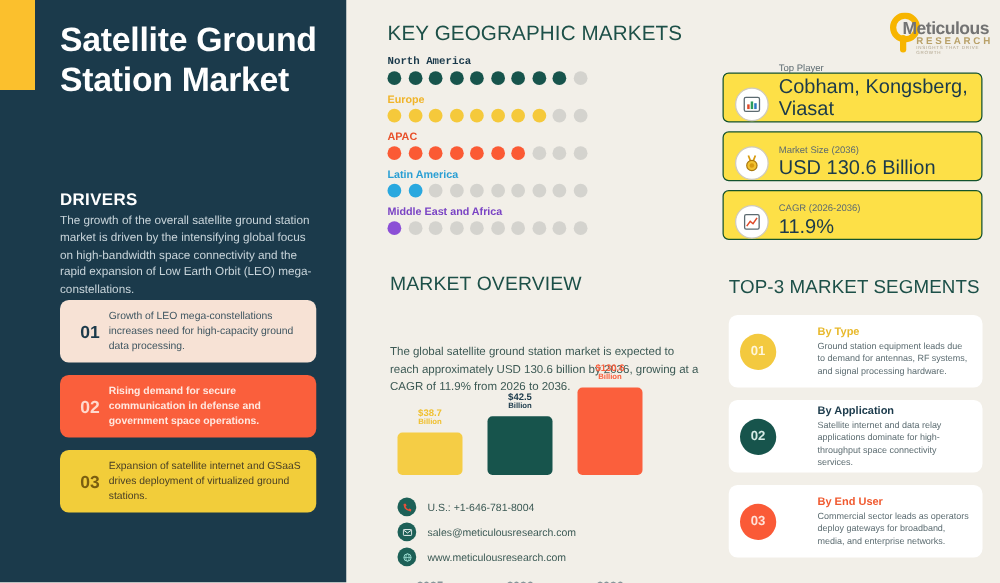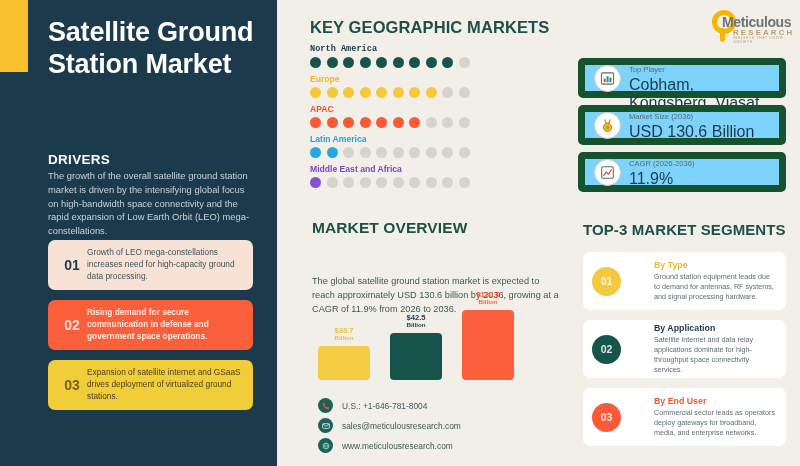--- a/index.html
+++ b/index.html
@@ -45,21 +45,21 @@
   #driver-1 .driver-text{ color:#3e5560; }
   #driver-2{ top:300px; height:50px; background:#fa5f3c; }
   #driver-2 .driver-num{ color:#ffd9cd; }
   #driver-2 .driver-text{ color:#ffe8e0;font-weight:bold; }
   #driver-3{ top:360px; height:50px; background:#f2cd3a; }
   #driver-3 .driver-num{ color:#7a5e10; }
   #driver-3 .driver-text{ color:#4a4026; }
 
   
   .section-title{
-    position:absolute; color:#1d5048; font-weight:bold; letter-spacing:0.1px;
+    position:absolute; color:#1d5048; font-weight:normal; letter-spacing:0.1px;
   }
   #geo-title{ left:310px; top:18px; font-size:16.5px; }
   #overview-title{ left:312px; top:219px; font-size:15.5px; }
   #segments-title{ left:583px; top:221px; font-size:15px; }
 
   
   .geo-row{ position:absolute; left:310px; width:260px; }
   .geo-label{ font-size:8.6px; font-weight:bold; margin-bottom:3px; }
   .geo-dots{ display:flex; gap:5.5px; }
   .dot{ width:11px; height:11px; border-radius:50%; background:#d4d3ce; }
@@ -79,22 +79,22 @@
   #logo-text{ position:absolute; left:722px; top:14px;
     font-size:14px; font-weight:bold; color:#737373; letter-spacing:-0.4px; }
   #logo-sub{ position:absolute; left:733px; top:28px;
     font-size:7.8px; font-weight:bold; color:#b9a169; letter-spacing:2.2px; }
   #logo-tag{ position:absolute; left:733px; top:36px;
     font-size:3.6px; color:#b0a48c; letter-spacing:0.6px; }
 
   
   .stat-card{
     position:absolute; left:578px; width:208px; height:40px;
-    background:#7dd3fc; border:7px solid #14532d; border-radius:5px;
-    display:flex; align-items:flex-start; padding:0 9px;
+    background:#fde047; border:1px solid #14532d; border-radius:5px;
+    display:flex; align-items:flex-end; padding:0 9px;
   }
   #stat-1{ top:58px; } #stat-2{ top:105px; } #stat-3{ top:152px; }
   .stat-icon{
     width:27px; height:27px; flex:0 0 27px; border-radius:50%;
     border:1px solid #cfcabf; background:#fff;
     display:flex; align-items:center; justify-content:center; margin-right:8px;
   }
   .stat-body{ flex:1; }
   .stat-label{ font-size:7.6px; color:#5c6a70; margin-bottom:2px; }
   .stat-value{ font-size:16px; font-weight:normal; color:#1b3a4b; }

